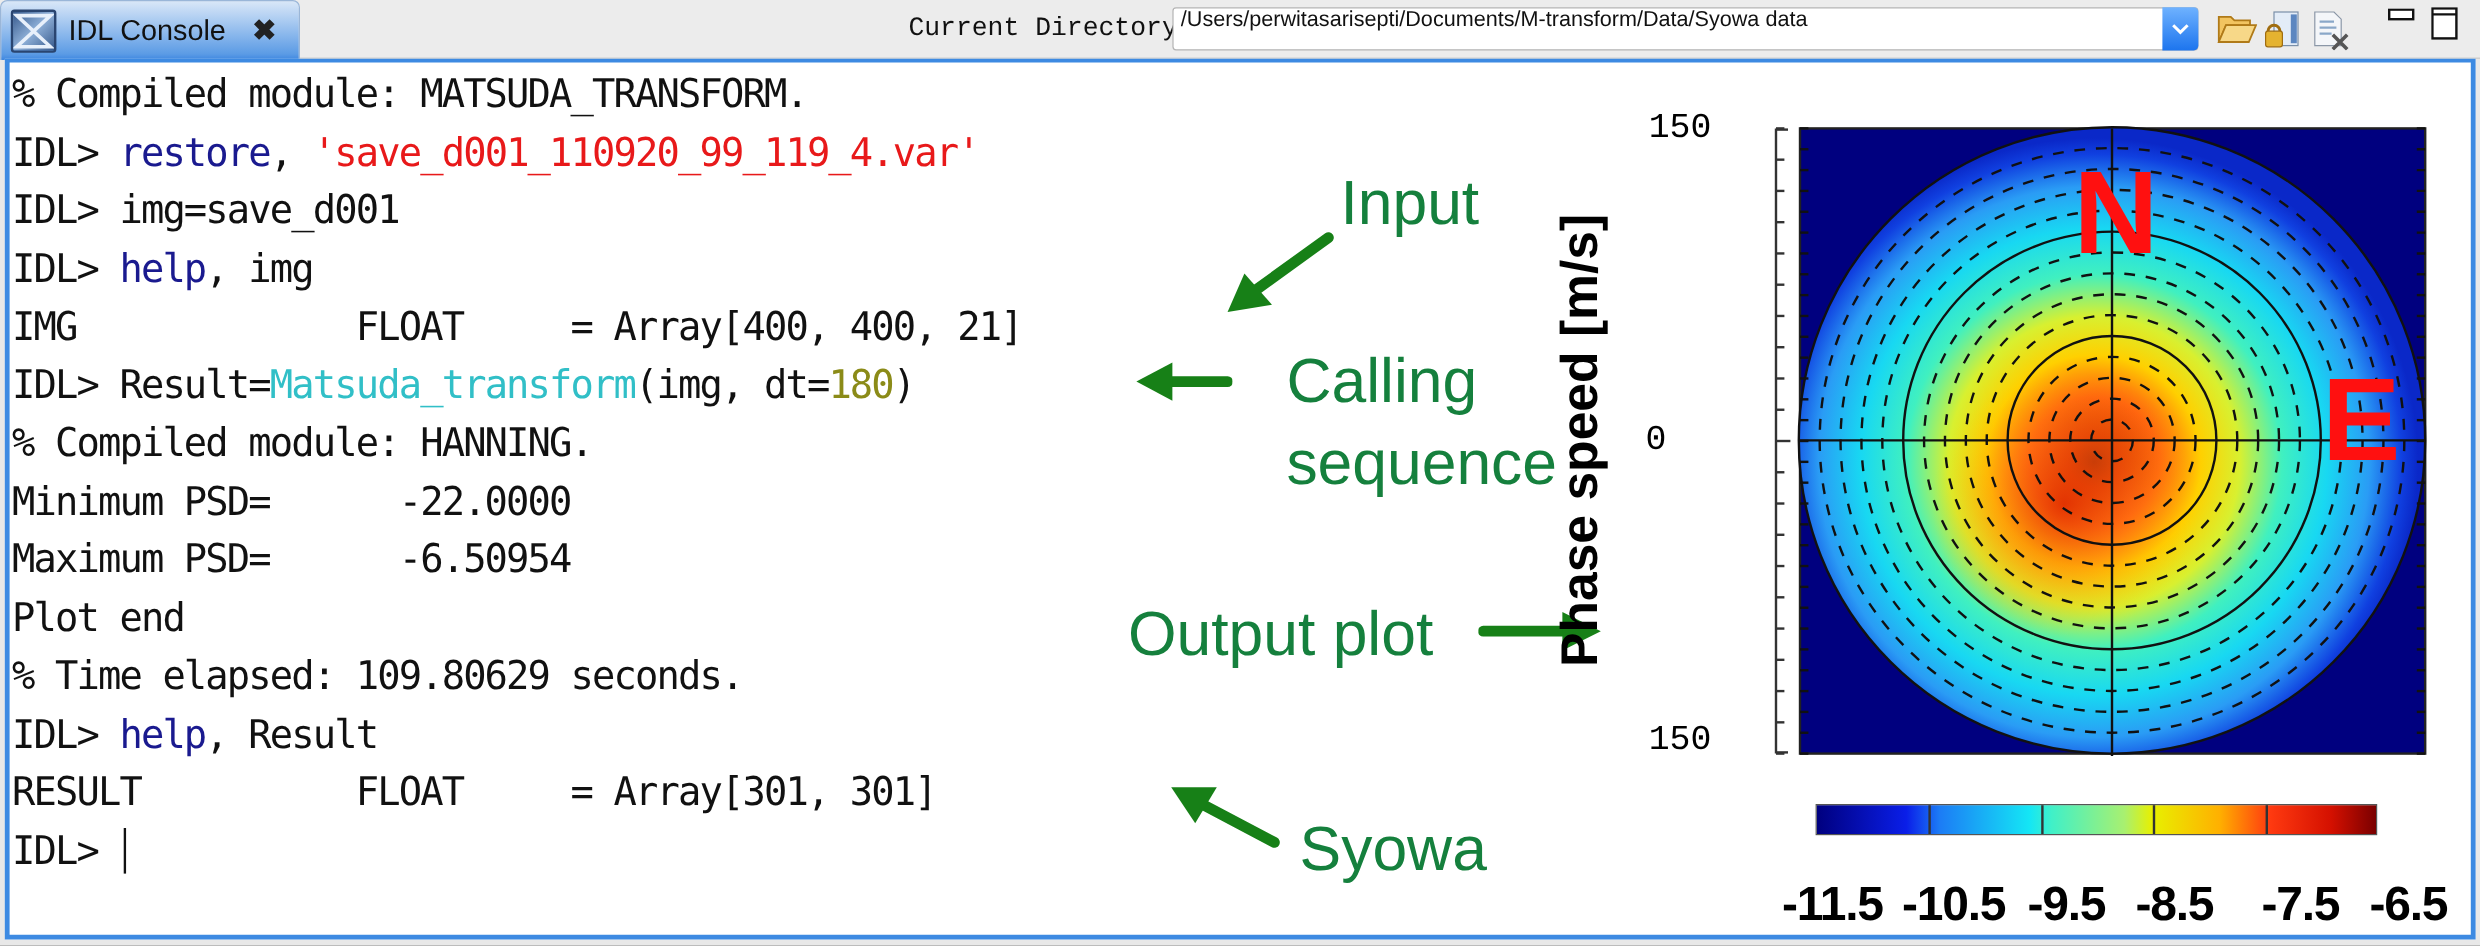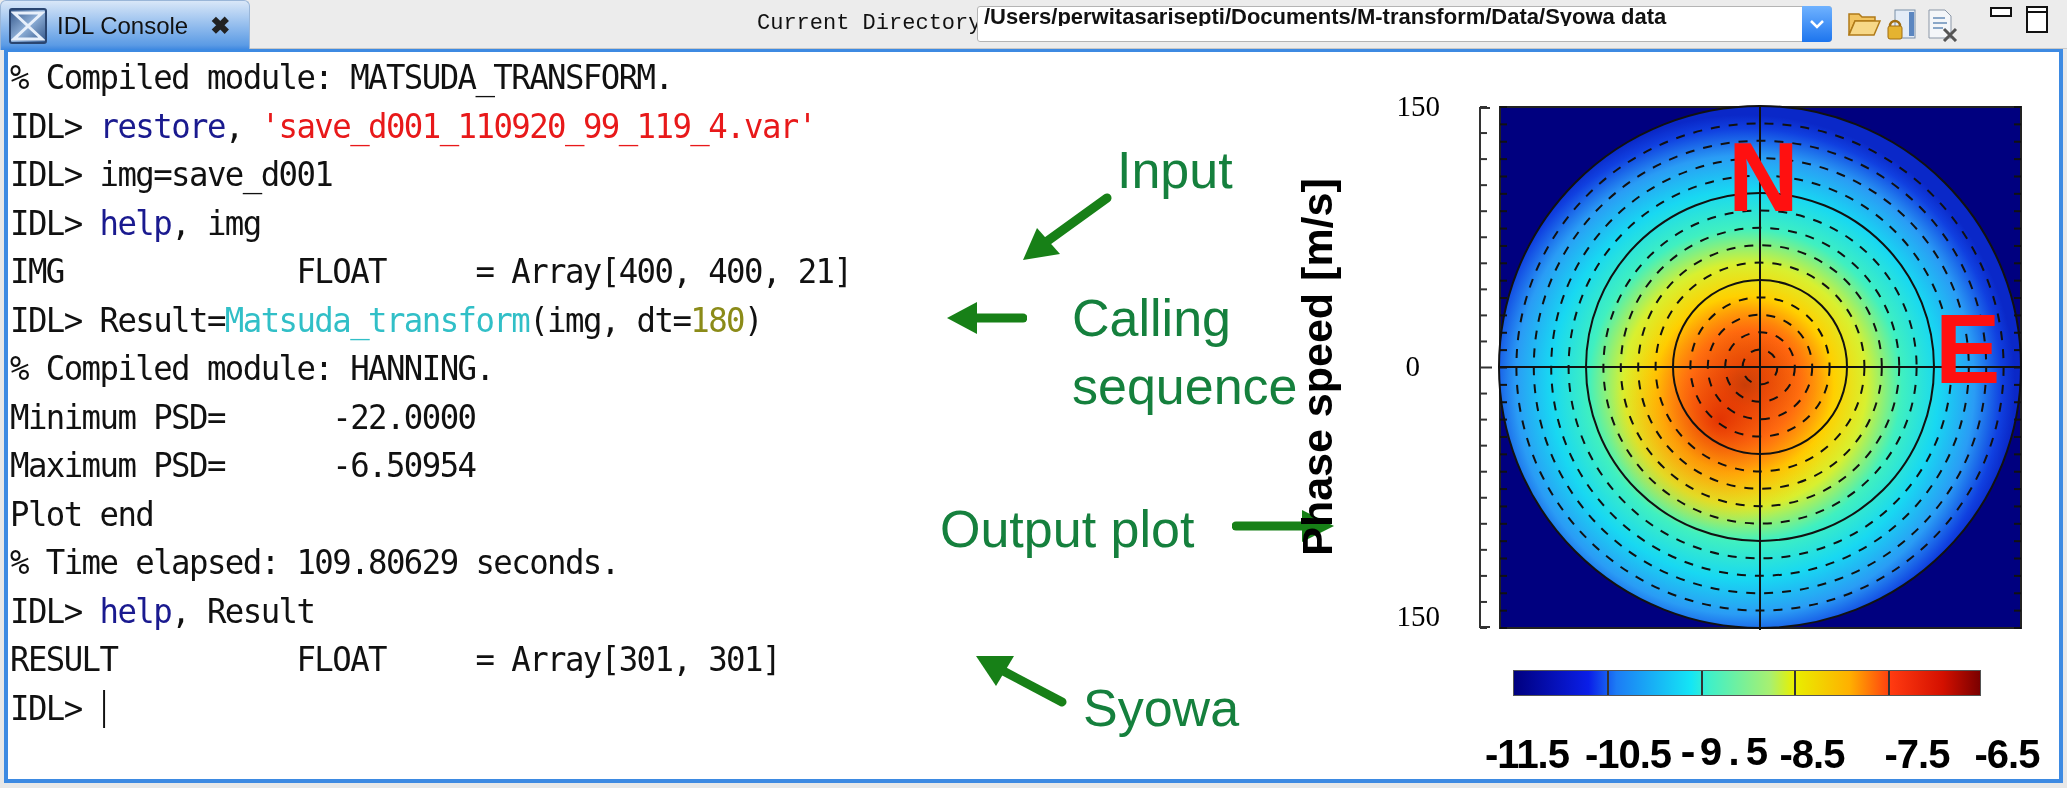--- a/index.html
+++ b/index.html
@@ -17,21 +17,21 @@
   .tab-icon { width: 38px; height: 36px; background: linear-gradient(135deg,#36598c,#8fb0d8,#36598c);
               border: 2px solid #2a4570; border-radius: 3px; position: relative; }
   .tab-icon svg { position: absolute; left: 0; top: 0; }
   .tab-label { font-family: "Liberation Sans", sans-serif; font-size: 24px; color: #111; margin-left: 10px; }
   .tab-close { font-family: "Liberation Sans", sans-serif; font-size: 24px; font-weight: bold; color: #222; margin-left: 22px; cursor: pointer; }
 
   .dir-label { position: absolute; left: 757px; top: 11px; font-family: Liberation Mono, monospace; font-size: 22px; color: #111; }
   .dir-combo { position: absolute; left: 977px; top: 6px; width: 855px; height: 36px; background: #fff;
                border: 1px solid #b4b4b4; border-radius: 3px; }
   .dir-input { position: absolute; left: 6px; top: 0; width: 790px; height: 19px; border: none; outline: none;
-               font-family: "Liberation Sans", sans-serif; font-size: 22px; color: #111; background: transparent; font-weight: bold; }
+               font-family: "Liberation Sans", sans-serif; font-size: 18px; color: #111; background: transparent; }
   .dir-drop { position: absolute; right: -1px; top: -1px; width: 30px; height: 36px;
               background: linear-gradient(#6fb2ff, #1d75ee); border-radius: 0 4px 4px 0;
               display: flex; align-items: center; justify-content: center; cursor: pointer; }
   .tool-icon { position: absolute; top: 8px; width: 32px; height: 32px; cursor: pointer; }
 
   
   .console { position: absolute; left: 4px; top: 49px; width: 2059px; height: 734px; background: #fff;
              border: 4px solid #3d8ae2; border-top: 3px solid #3d8ae2; }
   .lines { position: absolute; left: 2px; top: 2px; font-family: "DejaVu Sans Mono", monospace;
            font-size: 33px; line-height: 48.5px; color: #111; white-space: pre; letter-spacing: -1.6px; transform: scaleX(0.98); transform-origin: left top; }
@@ -42,21 +42,21 @@
   .num { color: #8b8b18; }
   .cursor { display: inline-block; width: 2px; height: 38px; background: #111; vertical-align: -8px; margin-left: 4px; }
 
   
   .anno { position: absolute; font-family: "Liberation Sans", sans-serif; color: #15803d; font-size: 52px; line-height: 1.0; }
   .arrow { position: absolute; }
 
   
   .ylabel { position: absolute; left: 1317px; top: 367px; transform: translate(-50%,-50%) rotate(-90deg);
             font-family: "Liberation Sans", sans-serif; font-weight: bold; font-size: 43px; color: #000; white-space: nowrap; }
-  .ytick { position: absolute; font-family: Liberation Serif, serif; font-size: 29px; color: #000; text-align: right; width: 80px; }
+  .ytick { position: absolute; font-family: Liberation Mono, monospace; font-size: 29px; color: #000; text-align: center; width: 80px; }
   .plot-svg { position: absolute; left: 1455px; top: 95px; }
   .dir-N, .dir-E { position: absolute; font-family: "Liberation Sans", sans-serif; font-weight: bold; color: #ff1010; font-size: 98px; line-height: 1; }
   .cbar { position: absolute; left: 1513px; top: 670px; width: 468px; height: 26px; border: 1px solid #555;
           background: linear-gradient(90deg,#00007f 0%,#0a1ee8 16%,#1c7cf5 22%,#14e6f5 38%,#40f0c8 42%,#a8f070 55%,#e8f000 60%,#ffb000 72%,#ff3a10 81%,#d41000 92%,#7a0000 100%); }
   .cbar-div { position: absolute; top: 0; width: 2px; height: 100%; background: #333; }
   .cbar-tick { position: absolute; top: 732px; font-family: "Liberation Sans", sans-serif; font-weight: bold; font-size: 40px; color: #000; transform: translateX(-50%); white-space: nowrap; letter-spacing: -1px; }
 </style>
 </head>
 <body>
 
@@ -298,17 +298,17 @@
   <span class="dir-E" style="left:1935px; top:300px;">E</span>
 
   <div class="cbar">
     <span class="cbar-div" style="left:93px;"></span>
     <span class="cbar-div" style="left:187px;"></span>
     <span class="cbar-div" style="left:280px;"></span>
     <span class="cbar-div" style="left:374px;"></span>
   </div>
   <span class="cbar-tick" style="left:1527px;">-11.5</span>
   <span class="cbar-tick" style="left:1628px;">-10.5</span>
-  <span class="cbar-tick" style="left:1722px;font-family:Liberation Mono, monospace;">-9.5</span>
+  <span class="cbar-tick" style="left:1722px;">-9.5</span>
   <span class="cbar-tick" style="left:1812px;">-8.5</span>
   <span class="cbar-tick" style="left:1917px;">-7.5</span>
   <span class="cbar-tick" style="left:2007px;">-6.5</span>
 </div>
 
 </body></html>

